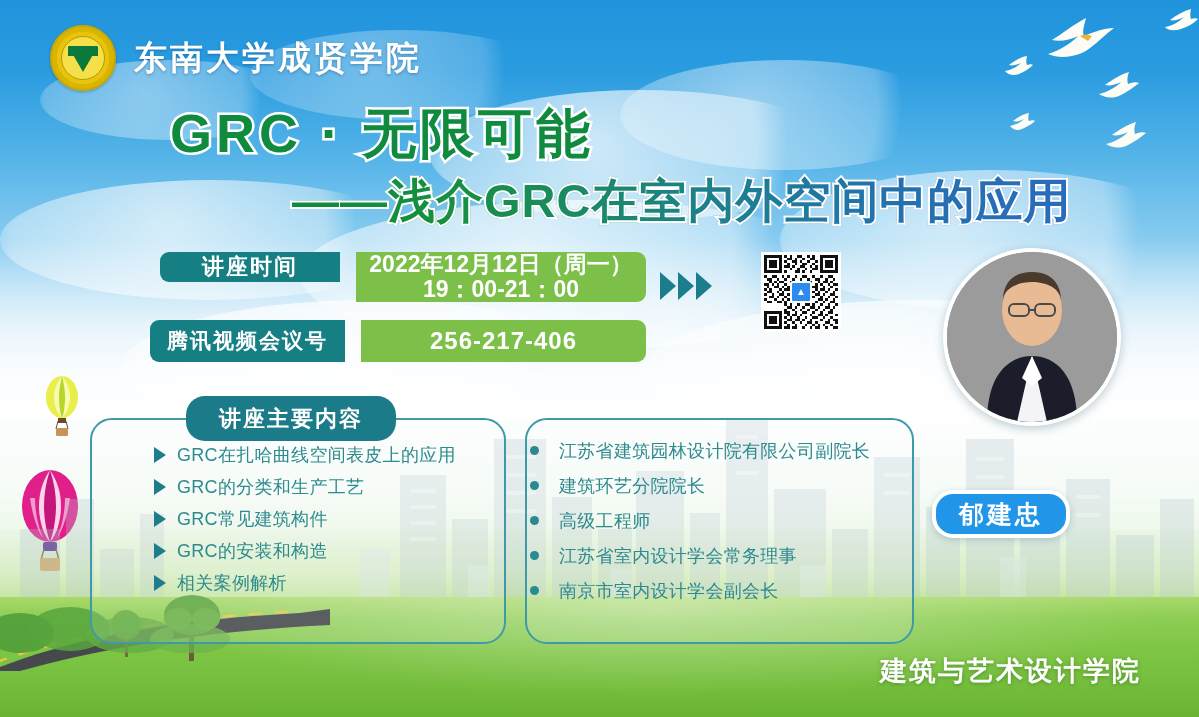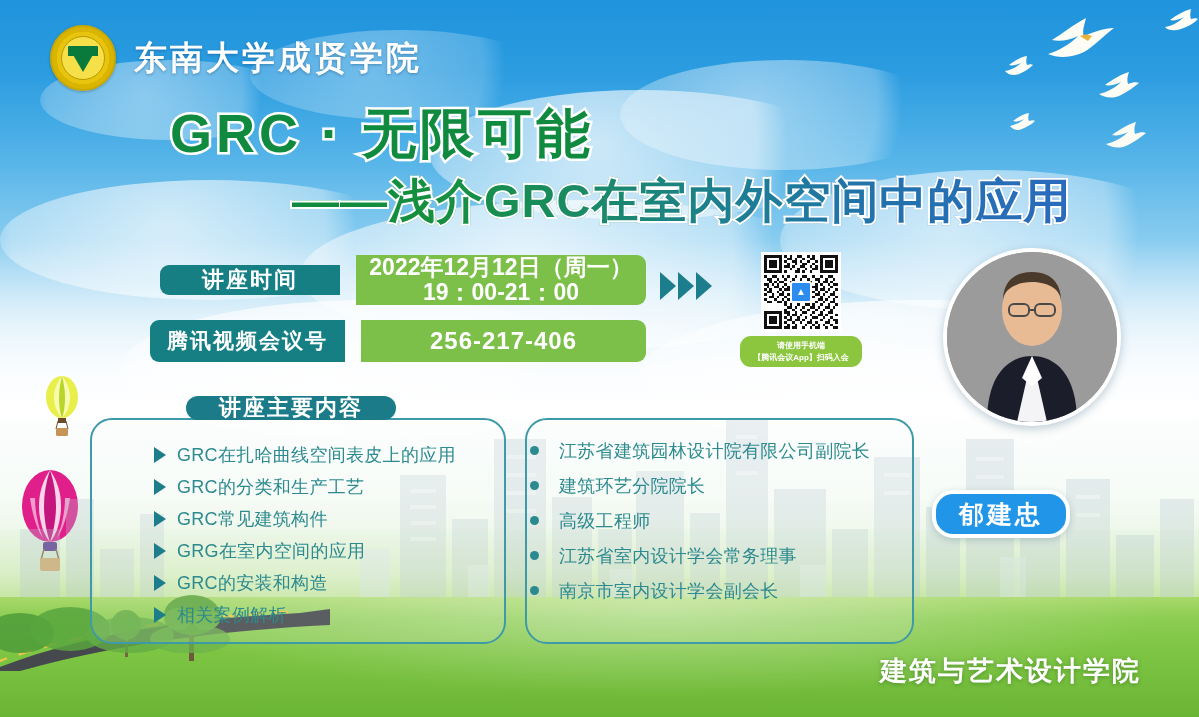--- a/index.html
+++ b/index.html
@@ -39,21 +39,21 @@
   #title-main{position:absolute;left:170px;top:98px;font-size:54px;font-weight:700;letter-spacing:4px;
     color:#0f8a3e;-webkit-text-stroke:5px #ffffff;paint-order:stroke fill;white-space:nowrap;}
   #title-sub{position:absolute;left:292px;top:170px;font-size:47px;font-weight:700;letter-spacing:1px;
     background:linear-gradient(90deg,#0f8a3e 0%,#15903f 18%,#1a8b63 36%,#1d7f92 56%,#2272ad 76%,#2a6bbd 100%);
     -webkit-background-clip:text;background-clip:text;color:transparent;
     -webkit-text-stroke:4px #ffffff;white-space:nowrap;}
   #title-sub-fill{position:absolute;left:292px;top:170px;font-size:47px;font-weight:700;letter-spacing:1px;
     background:linear-gradient(90deg,#0f8a3e 0%,#15903f 18%,#1a8b63 36%,#1d7f92 56%,#2272ad 76%,#2a6bbd 100%);
     -webkit-background-clip:text;background-clip:text;color:transparent;white-space:nowrap;}
   
-  #bar-time{position:absolute;left:160px;top:252px;display:flex;align-items:center;height:56px;}
+  #bar-time{position:absolute;left:160px;top:252px;display:flex;align-items:flex-start;height:56px;}
   #bar-meet{position:absolute;left:150px;top:320px;display:flex;align-items:stretch;height:42px;}
   .bar-label{background:#157f84;color:#fff;font-size:22px;font-weight:700;letter-spacing:2px;
     display:flex;align-items:center;justify-content:center;border-radius:9px 0 0 9px;}
   .bar-value{background:#7cc04a;color:#fff;font-weight:700;
     display:flex;flex-direction:column;align-items:center;justify-content:center;border-radius:0 9px 9px 0;margin-left:16px;}
   #bar-time .bar-label{width:180px;border-radius:9px 0 0 9px;}
   #bar-time .bar-value{width:290px;font-size:23px;line-height:1.08;}
   #bar-meet .bar-label{width:195px;font-size:21px;}
   #bar-meet .bar-value{width:285px;font-size:24px;letter-spacing:1px;}
   
@@ -70,21 +70,21 @@
   
   #photo{position:absolute;left:943px;top:248px;width:170px;height:170px;border-radius:50%;
     background:#9a9a9a;border:4px solid #ffffff;box-shadow:0 3px 10px rgba(0,60,90,.25);overflow:hidden;}
   #name-badge{position:absolute;left:932px;top:490px;width:130px;height:40px;border-radius:21px;
     background:#2196e8;border:4px solid #ffffff;color:#fff;font-size:25px;font-weight:700;letter-spacing:3px;
     display:flex;align-items:center;justify-content:center;box-shadow:0 2px 7px rgba(0,60,90,.2);}
   
   .card{position:absolute;border:2px solid #3f9aa8;border-radius:22px;background:rgba(255,255,255,.12);}
   #card-left{left:90px;top:418px;width:412px;height:222px;}
   #card-right{left:525px;top:418px;width:385px;height:222px;}
-  #topic-badge{position:absolute;left:186px;top:396px;width:210px;height:24px;border-radius:19px;background:#1b7b88;
+  #topic-badge{position:absolute;left:186px;top:396px;width:210px;height:45px;border-radius:19px;background:#1b7b88;
     color:#fff;font-size:22px;font-weight:700;letter-spacing:2px;display:flex;align-items:center;justify-content:center;}
   ul.topics{list-style:none;margin:0;padding:0;position:absolute;}
   #list-left{left:118px;top:440px;width:380px;}
   #list-right{left:530px;top:436px;width:375px;}
   #list-left li{display:flex;align-items:center;gap:11px;height:29px;margin-bottom:3px;
     color:#2d8a8e;font-size:18px;letter-spacing:.3px;margin-left:36px;}
   #list-right li{display:flex;align-items:center;gap:20px;height:29px;margin-bottom:6px;
     color:#2d8a8e;font-size:18px;letter-spacing:.3px;}
   .tri{width:0;height:0;border-top:8px solid transparent;border-bottom:8px solid transparent;border-left:12px solid #1d7d8b;flex:0 0 auto;}
   .dot{width:9px;height:9px;border-radius:50%;background:#2a8a90;flex:0 0 auto;}
@@ -467,24 +467,20 @@
           <rect x="18" y="28" width="1" height="1"></rect>
           <rect x="20" y="28" width="2" height="1"></rect>
           <rect x="24" y="28" width="1" height="1"></rect>
           <rect x="27" y="28" width="2" height="1"></rect>
       </g>
     </svg>
     <div id="qr-center">
         <span>▲</span>
       </div>
   </div>
-  <div id="qr-cap">
-    <div>请使用手机端</div>
-    <div>【腾讯会议App】扫码入会</div>
-  </div>
 
   <div id="photo">
     <svg viewBox="0 0 170 170" width="170" height="170">
       <rect width="170" height="170" fill="#9b9b9b"></rect>
       <ellipse cx="85" cy="58" rx="30" ry="36" fill="#e8bb95"></ellipse>
       <path d="M56 48 C58 24 112 24 114 48 C114 36 108 20 85 20 C62 20 56 36 56 48 Z" fill="#4a3a2c"></path>
       <rect x="62" y="52" width="20" height="12" rx="5" fill="none" stroke="#4a4a4a" stroke-width="2"></rect>
       <rect x="88" y="52" width="20" height="12" rx="5" fill="none" stroke="#4a4a4a" stroke-width="2"></rect>
       <path d="M82 58 L88 58" stroke="#4a4a4a" stroke-width="2"></path>
       <path d="M40 170 C40 122 62 104 85 104 C108 104 130 122 130 170 Z" fill="#1b1e2a"></path>
@@ -506,24 +502,20 @@
     <li>
         <span class="tri"></span>
         <span>GRC的分类和生产工艺</span>
       </li>
     <li>
         <span class="tri"></span>
         <span>GRC常见建筑构件</span>
       </li>
     <li>
         <span class="tri"></span>
-        <span>GRG在室内空间的应用</span>
-      </li>
-    <li>
-        <span class="tri"></span>
         <span>GRC的安装和构造</span>
       </li>
     <li>
         <span class="tri"></span>
         <span>相关案例解析</span>
       </li>
   </ul>
 
   <ul class="topics" id="list-right">
     <li>

